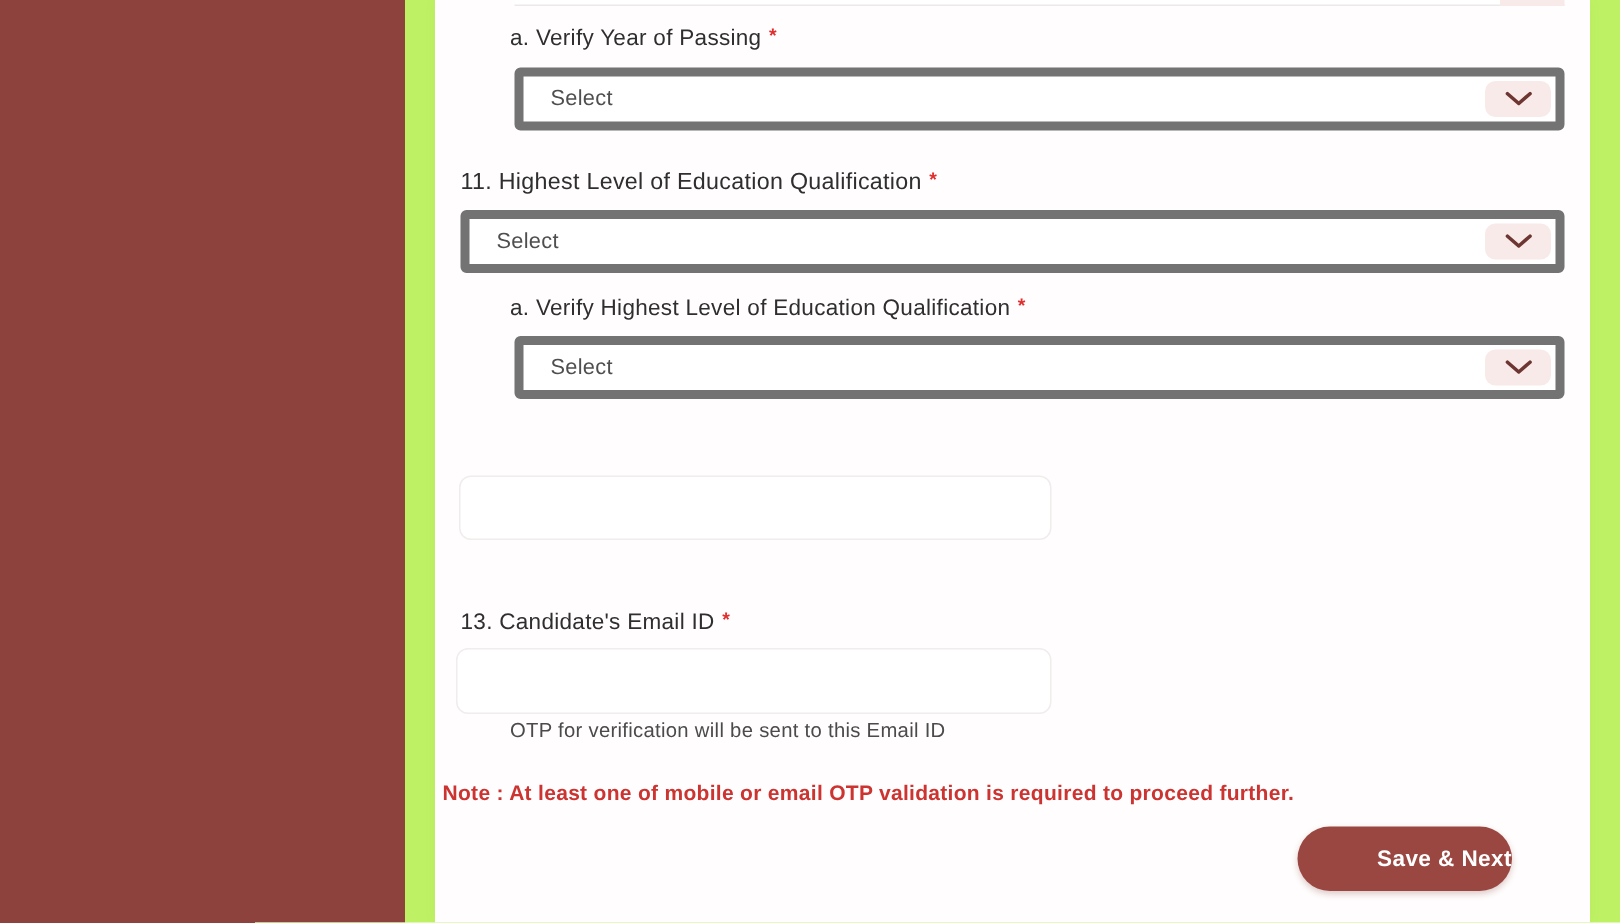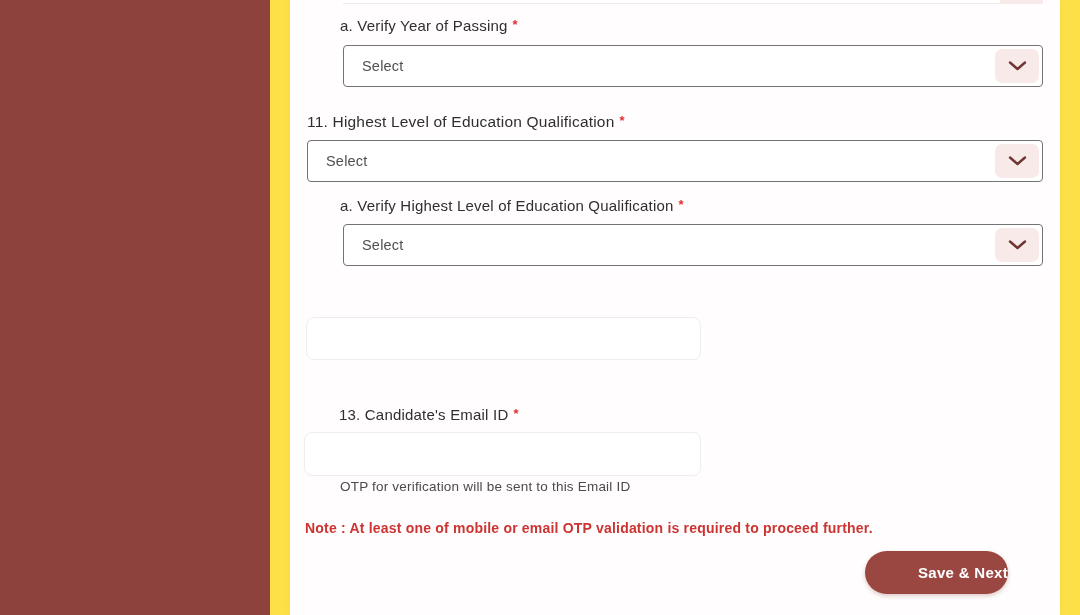--- a/index.html
+++ b/index.html
@@ -1,35 +1,35 @@
 <!DOCTYPE html>
 <html><head>
 <meta charset="utf-8">
 <style>
   * { margin:0; padding:0; box-sizing:border-box; }
   html,body { width:1080px; height:615px; }
   .screen {
     position:relative; width:1080px; height:615px; overflow:hidden;
-    background:#fde047;
+    background:#bef264;
     font-family:"Liberation Sans", sans-serif;
   }
   .sidebar { position:absolute; left:0; top:0; width:270px; height:615px; background:#8e423e; }
   .card { position:absolute; left:290px; top:0; width:770px; height:615px; background:#fffdfd; box-shadow:0 0 8px rgba(140,70,65,0.05); }
 
   .abs { position:absolute; }
 
   
   .fragment { left:343px; top:0; width:700px; height:4px; background:#ffffff; border-bottom:1px solid #eceae9; }
   .fragment-chevron { left:1000px; top:0; width:43px; height:4px; background:#f8eae8; }
 
   .field-label { font-size:15px; font-weight:500; color:#2f2f2f; letter-spacing:.2px; white-space:nowrap; }
   .req { font-size:13px; font-weight:700; position:relative; top:-2px; margin-left:5px; }
 
   .select-box {
-    background:#ffffff; border:1px solid #737373; border-radius:4px;
+    background:#ffffff; border:6px solid #737373; border-radius:4px;
     display:flex; align-items:center; padding-left:18px;
     font-size:14.5px; color:#4f4f4f; letter-spacing:.2px;
     position:absolute; cursor:pointer;
   }
   .chevron-btn {
     position:absolute; right:3px; top:3px; bottom:3px; width:44px;
     border-radius:7px; display:flex; align-items:center; justify-content:center;
     cursor:pointer;
   }
   .chevron-btn svg { display:block; }
@@ -47,33 +47,33 @@
     font-size:15px; font-weight:700; letter-spacing:.3px; cursor:pointer;
     box-shadow:0 2px 4px rgba(120,50,45,0.25);
     text-align:right;
   }
 
   
   .lbl-a1  { left:340px; top:17px; }
   .lbl-11  { left:307px; top:113px; font-size:15.5px; }
   .lbl-a2  { left:340px; top:197px; }
   .lbl-12  { left:307px; top:290px; }
-  .lbl-13  { left:307px; top:406px;margin-left:32px; }
+  .lbl-13  { left:307px; top:406px; }
 
   
   .sel-1 { left:343px; top:45px;  width:700px; height:42px; }
   .sel-2 { left:307px; top:140px; width:736px; height:42px; }
   .sel-3 { left:343px; top:224px; width:700px; height:42px; }
 
   
   .inp-mobile { left:306px; top:317px; width:395px; height:43px; }
   .hlp-mobile { left:308px; top:363px; }
   .inp-email  { left:304px; top:432px; width:397px; height:44px; }
   .hlp-email  { left:304px; top:479px;margin-left:36px; }
-  .note-pos   { left:305px; top:520px; }
+  .note-pos   { left:295px; top:520px; }
 </style>
 </head>
 <body>
 
 <div class="screen">
 
   <div class="sidebar" style="background: rgb(142, 66, 62);"></div>
 
   <div class="card"></div>
 

